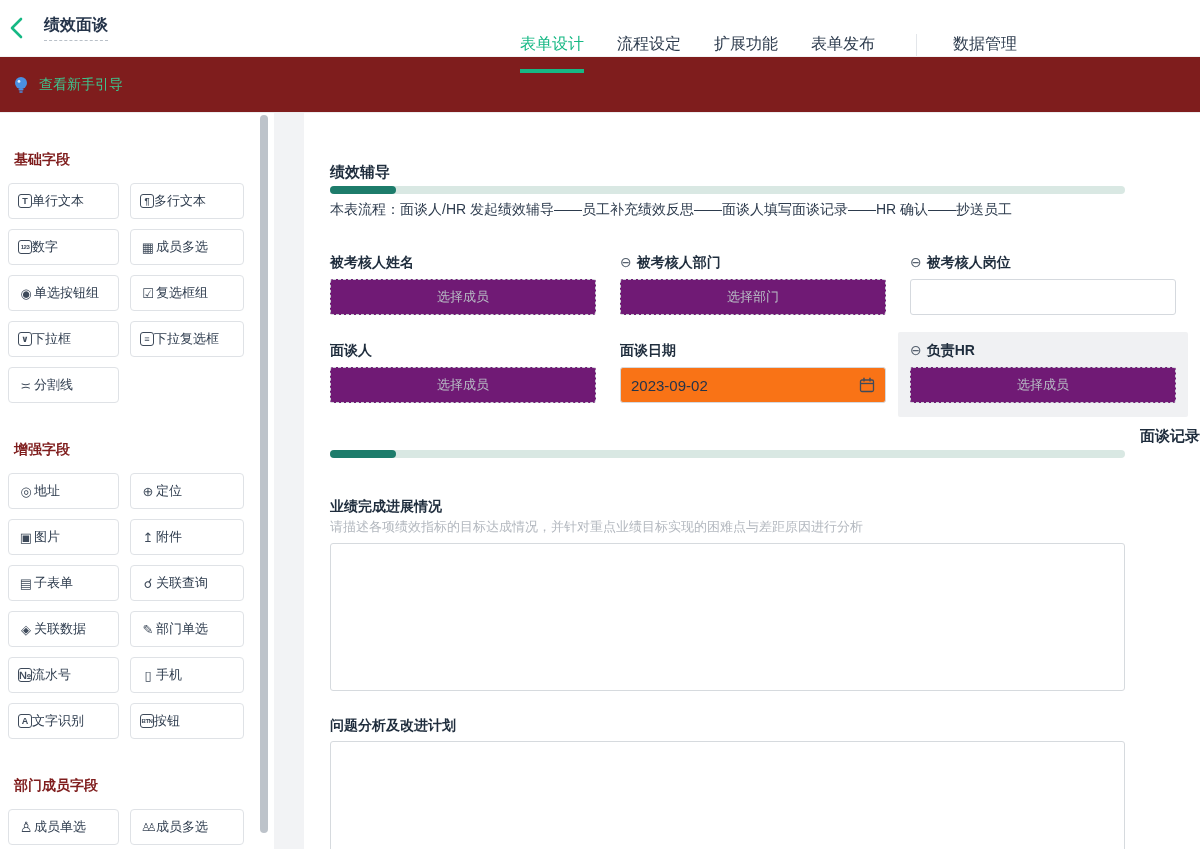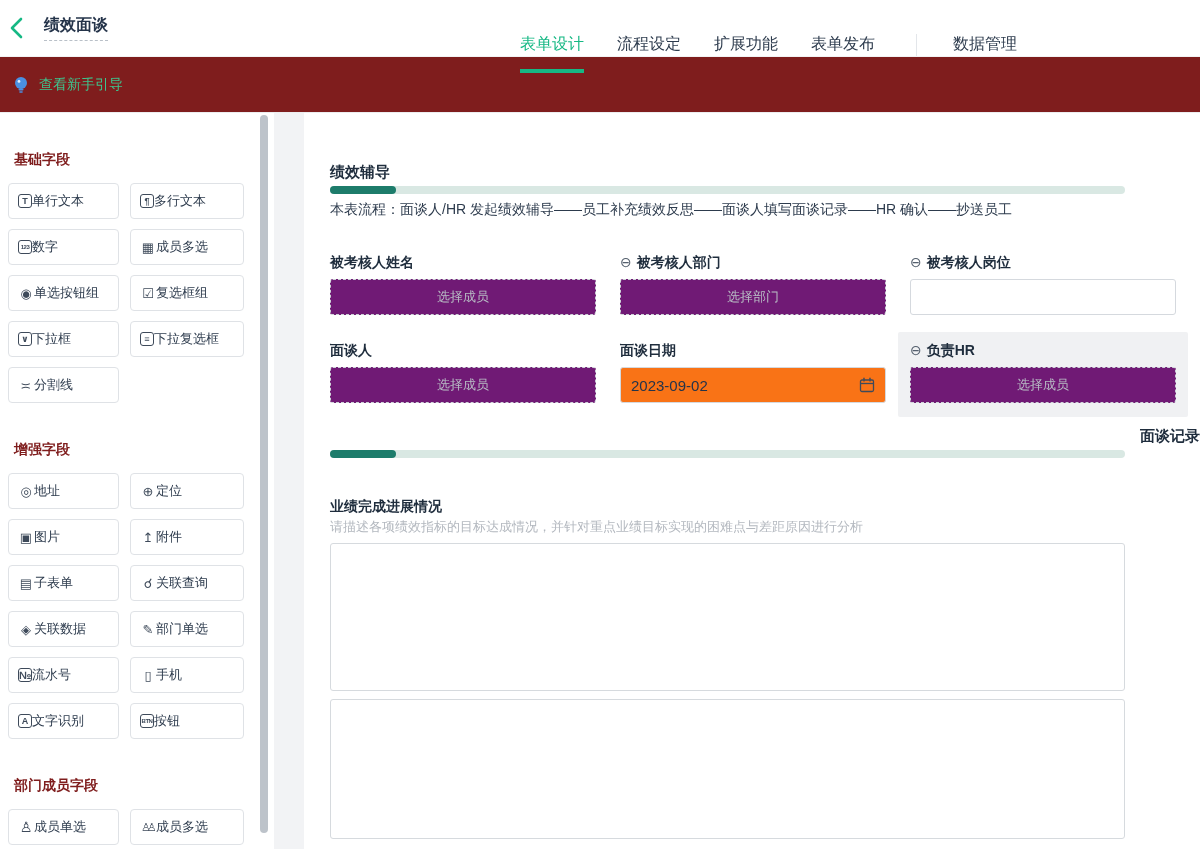--- a/index.html
+++ b/index.html
@@ -322,16 +322,17 @@
 
     <div class="sec-title second" data-name="section-title-record">面谈记录</div>
     <div class="pbar" data-name="record-progress-bar">
         <div class="pbar-fill" data-name="record-progress-fill"></div>
       </div>
 
     <div class="big-label" data-name="field-label-progress-review">业绩完成进展情况</div>
     <div class="desc" data-name="field-description-progress-review">请描述各项绩效指标的目标达成情况，并针对重点业绩目标实现的困难点与差距原因进行分析</div>
     <textarea class="bigarea area1" data-name="progress-review-textarea" style=""></textarea>
 
+    <div class="big-label later" data-name="field-label-improvement">问题分析及改进计划</div>
     <textarea class="bigarea area2" data-name="improvement-textarea" style=""></textarea>
 
   </div>
 </div>
 
 </body></html>

